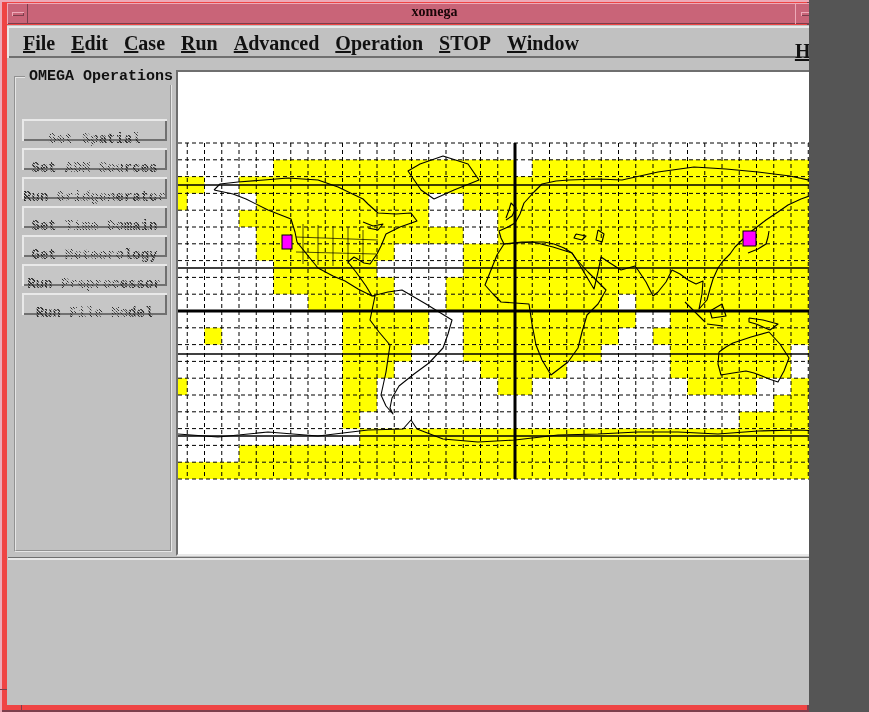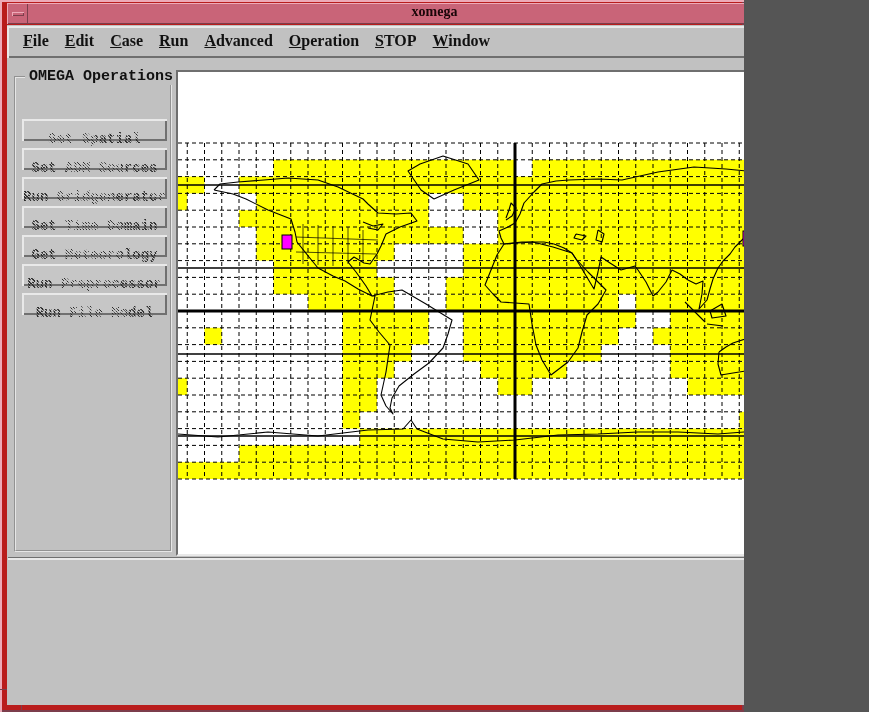--- a/index.html
+++ b/index.html
@@ -1,36 +1,36 @@
 <!DOCTYPE html>
 <html><head>
 <meta charset="utf-8">
 <style>
   html,body{margin:0;padding:0;background:#555;}
-  #window{position:relative;width:744px;height:712px;font-family:"Liberation Serif",serif;
-    background:#b91c1c;overflow:hidden;
+  #window{position:relative;width:809px;height:712px;font-family:"Liberation Serif",serif;
+    background:#ef4444;overflow:hidden;
     box-shadow:inset 2px 2px 0 #edaab8, inset -2px -2px 0 #7c3e4c;}
   
   #titlebar{position:absolute;left:7px;top:3px;width:855px;height:21px;background:#c96478;
     box-shadow:inset 1px 1px 0 #edaab8, inset -1px -1px 0 #7c3e4c;}
   .tb-btn{position:absolute;top:0;height:21px;background:#c96478;
     box-shadow:inset 1px 1px 0 #edaab8, inset -1px -1px 0 #7c3e4c;}
   .glyph-dash{position:absolute;left:50%;top:50%;transform:translate(-50%,-50%);
     width:12px;height:4px;background:#c96478;
     box-shadow:inset 1px 1px 0 #edaab8, inset -1px -1px 0 #7c3e4c;}
   .glyph-box{position:absolute;left:50%;top:50%;transform:translate(-50%,-50%);
     width:8px;height:8px;background:#c96478;
     box-shadow:inset 1px 1px 0 #edaab8, inset -1px -1px 0 #7c3e4c;}
   #window-title{position:absolute;left:0;top:1px;width:100%;text-align:center;
     font-weight:bold;font-size:14px;color:#1a0508;}
   
   #app{position:absolute;left:7px;top:25px;width:855px;height:680px;background:#c1c1c1;}
   #menubar{position:absolute;left:0;top:1px;width:855px;height:32px;background:#c1c1c1;
     box-shadow:inset 2px 2px 0 #e9e9e9, inset -2px -2px 0 #6f6f6f;}
-  .menu-item{display:inline-block;margin:6px 8px 0 8px;font-weight:bold;font-size:16px;color:#111;cursor:default;}
+  .menu-item{display:inline-block;margin:6px 8px 0 8px;font-weight:bold;font-size:20px;color:#111;cursor:default;}
   .menu-item::first-letter{text-decoration:underline;}
   #menu-left{position:absolute;left:8px;top:0;}
   #menu-help{position:absolute;right:18px;top:8px;}
   
   .frame{position:absolute;border:2px groove #e6e6e6;}
   .frame-label{position:absolute;top:-10px;left:9px;background:#c1c1c1;padding:0 4px;
     font-weight:bold;font-size:15px;color:#111;white-space:nowrap;}
   #ops-frame{left:7px;top:51px;width:154px;height:472px;font-family:Liberation Mono, monospace;}
   .op-btn{position:absolute;left:6px;width:145px;height:22px;background:#c6c6c6;
     box-shadow:inset 2px 2px 0 #e9e9e9, inset -2px -2px 0 #707070;

